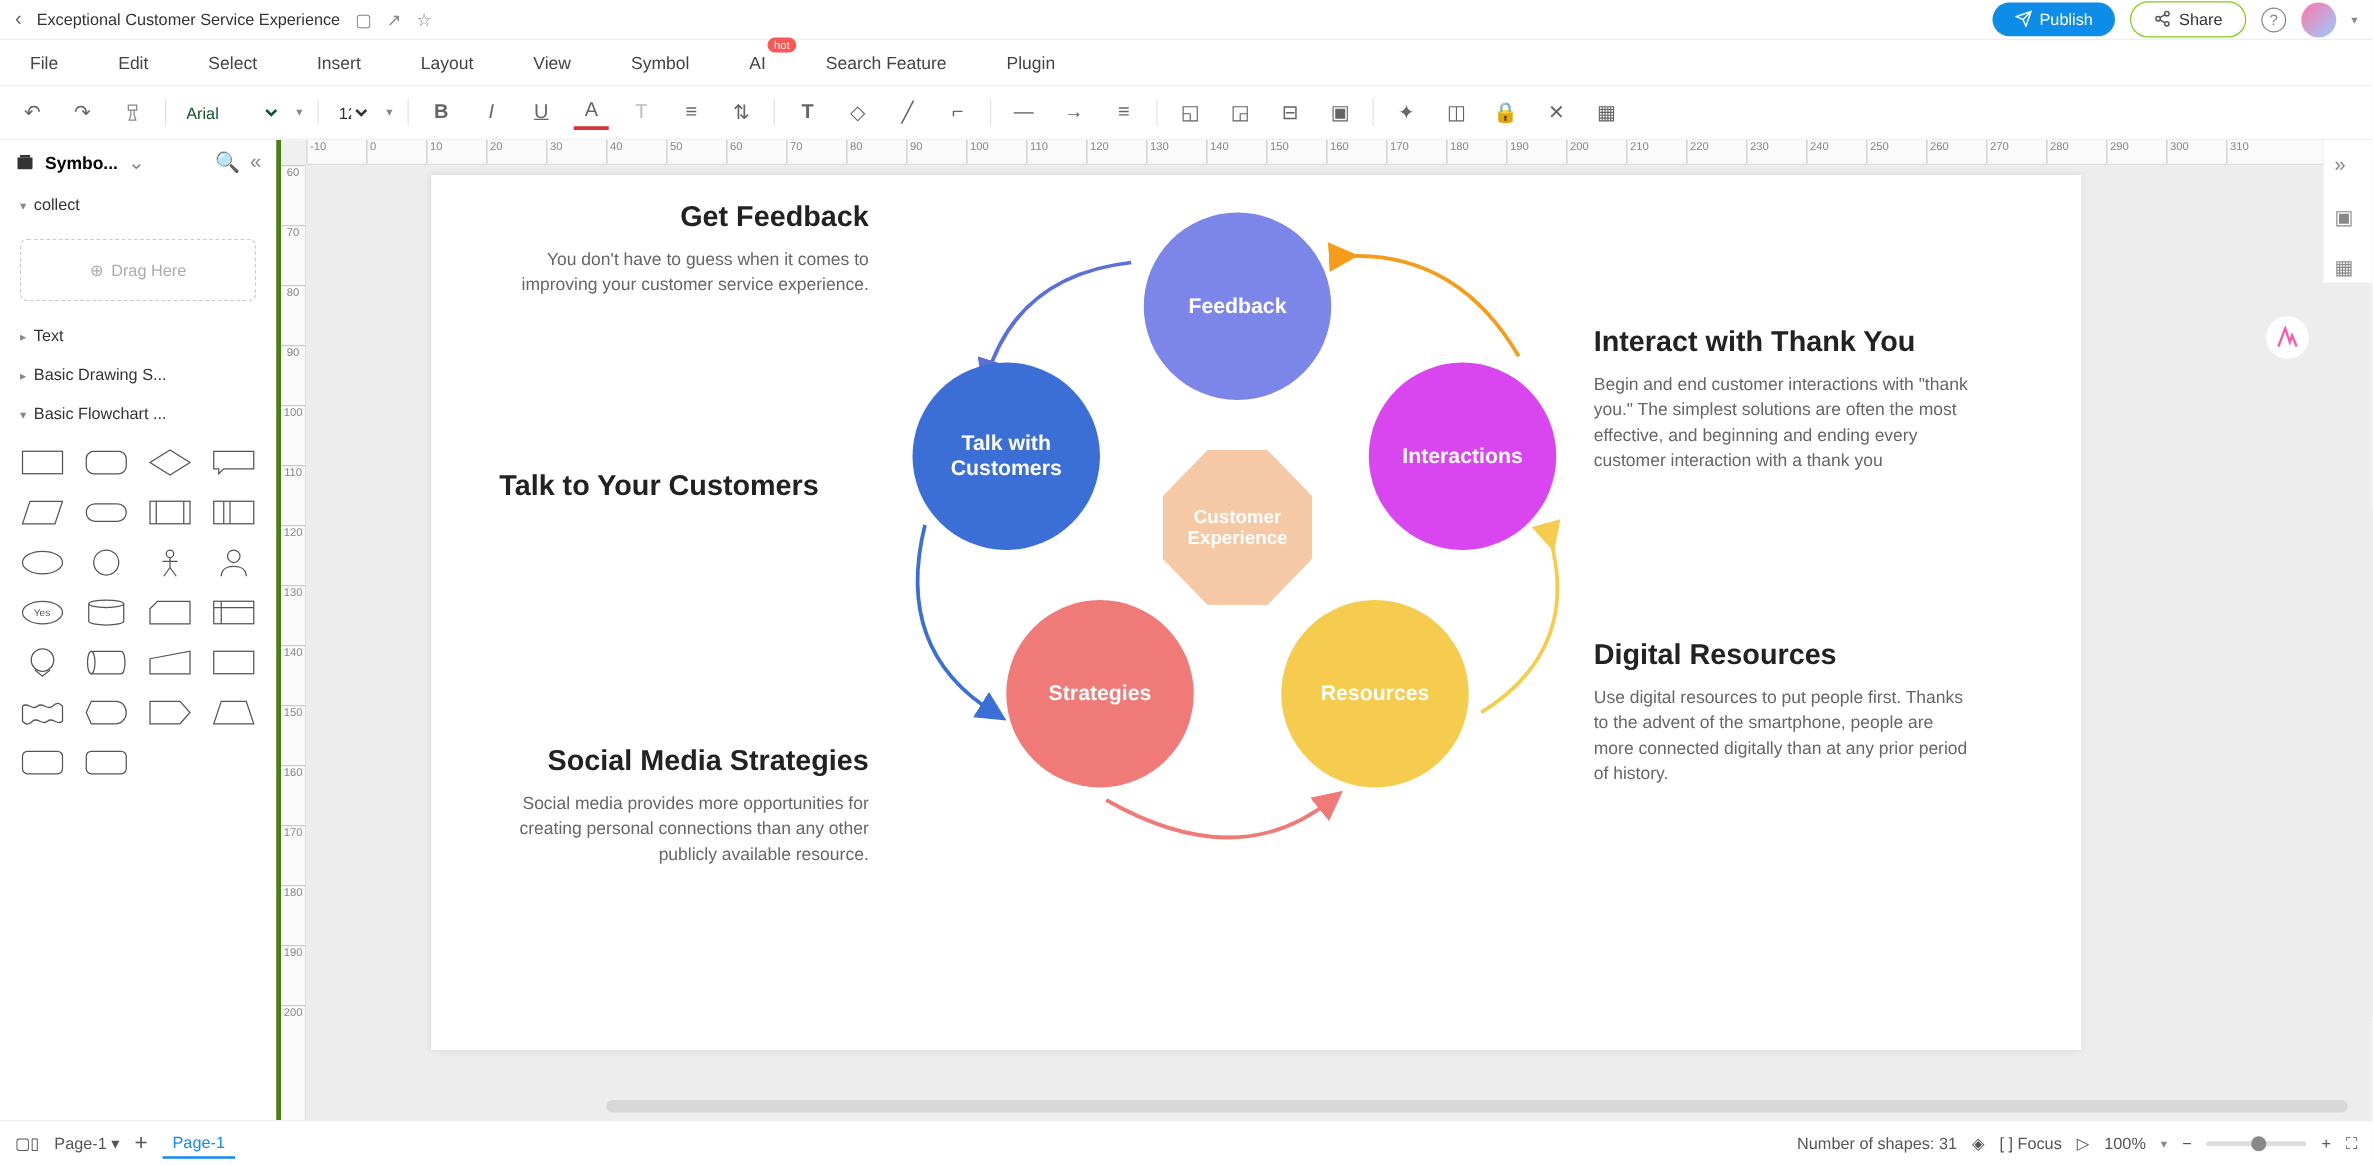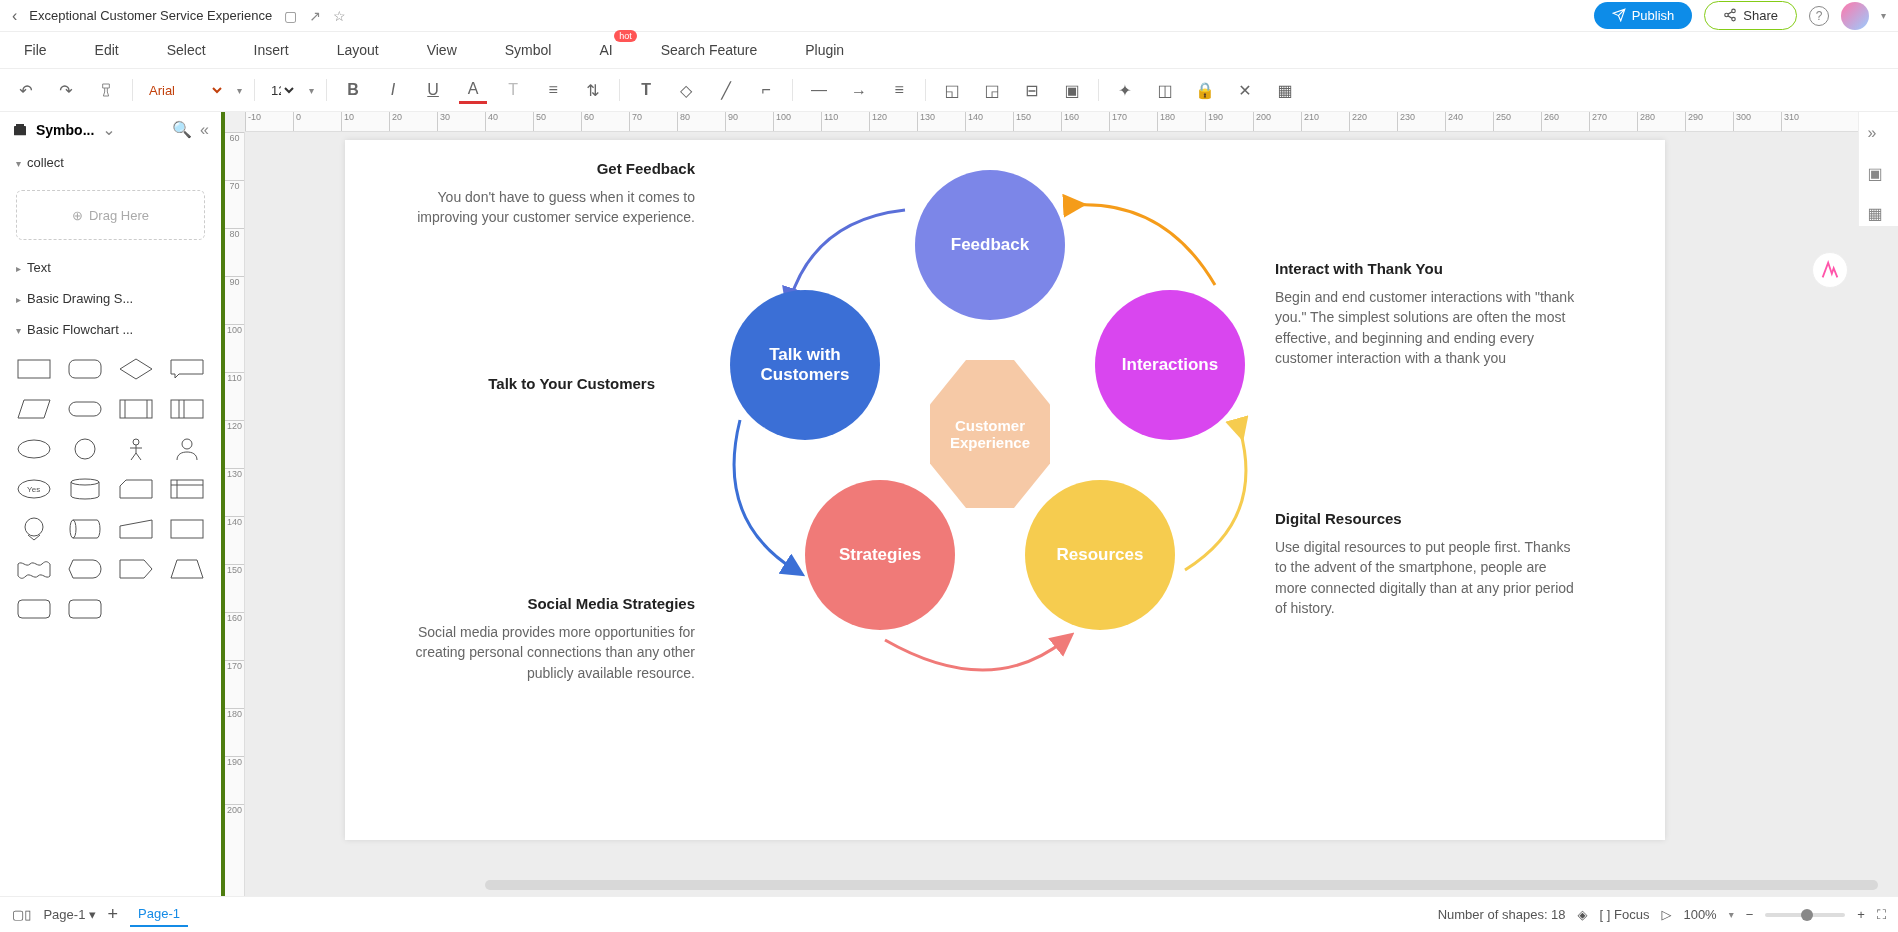--- a/index.html
+++ b/index.html
@@ -18,21 +18,21 @@
 
 
 .menubar { height: 36px; background: #fff; display: flex; align-items: center; padding: 0 24px; gap: 48px; font-size: 14px; color: #444; }
 .menubar .menu-item { cursor: pointer; position: relative; }
 .hot-tag { position: absolute; top: -12px; right: -24px; background: #f55; color: #fff; font-size: 9px; padding: 1px 5px; border-radius: 6px; }
 
 
 .toolbar { height: 44px; background: #fff; border-top: 1px solid #eee; border-bottom: 1px solid #eee; display: flex; align-items: center; padding: 0 12px; gap: 12px; }
 .tool-btn { width: 28px; height: 28px; display: flex; align-items: center; justify-content: center; color: #666; cursor: pointer; font-size: 16px; }
 .tool-sep { width: 1px; height: 22px; background: #e5e5e5; }
-.font-select { border: none; background: transparent; font-size: 13px; color: #c2410c; width: 80px; }
+.font-select { border: none; background: transparent; font-size: 13px; color: #14532d; width: 80px; }
 .size-select { border: none; background: transparent; font-size: 13px; color: #333; width: 30px; }
 
 
 .main { display: flex; height: calc(100% - 32px - 36px - 44px - 36px); }
 
 
 .sidebar { width: 225px; background: #fff; border-right: 4px solid #4d7c0f; display: flex; flex-direction: column; }
 .sb-head { display: flex; align-items: center; padding: 8px 12px; gap: 8px; }
 .sb-head .sb-title { font-weight: 600; font-size: 14px; flex: 1; }
 .sb-head svg { width: 16px; height: 16px; }
@@ -55,23 +55,23 @@
 .scroll-h { position: absolute; left: 240px; right: 20px; bottom: 6px; height: 10px; background: #d8d8d8; border-radius: 5px; }
 
 
 .diagram { position: relative; width: 100%; height: 100%; }
 .circle { position: absolute; border-radius: 50%; display: flex; align-items: center; justify-content: center; color: #fff; font-weight: 600; font-size: 17px; text-align: center; padding: 10px; }
 .c-feedback { width: 150px; height: 150px; background: #7c86e8; top: 30px; left: 570px; }
 .c-talk { width: 150px; height: 150px; background: #3b6fd6; top: 150px; left: 385px; }
 .c-interactions { width: 150px; height: 150px; background: #d946ef; top: 150px; left: 750px; }
 .c-strategies { width: 150px; height: 150px; background: #f07a78; top: 340px; left: 460px; }
 .c-resources { width: 150px; height: 150px; background: #f6cc4f; top: 340px; left: 680px; }
-.octagon { position: absolute; width: 120px; height: 148px; background: #f6c9a6; top: 220px; left: 585px; display: flex; align-items: center; justify-content: center; color: #fff; font-weight: 600; font-size: 15px; text-align: center; padding: 12px; clip-path: polygon(30% 0,70% 0,100% 30%,100% 70%,70% 100%,30% 100%,0 70%,0 30%); }
+.octagon { position: absolute; width: 120px; height: 124px; background: #f6c9a6; top: 220px; left: 585px; display: flex; align-items: center; justify-content: center; color: #fff; font-weight: 600; font-size: 15px; text-align: center; padding: 12px; clip-path: polygon(30% 0,70% 0,100% 30%,100% 70%,70% 100%,30% 100%,0 70%,0 30%); }
 .label-block { position: absolute; max-width: 300px; }
-.label-block h3 { font-size: 15px; color: #222; margin-bottom: 10px; font-weight: 700; }
+.label-block h3 { font-size: 23px; color: #222; margin-bottom: 10px; font-weight: 700; }
 .label-block p { font-size: 14px; color: #666; line-height: 1.45; }
 .lb-feedback { top: 20px; left: 60px; text-align: right; width: 290px; }
 .lb-talk { top: 235px; left: 10px; text-align: right; width: 310px; }
 .lb-social { top: 455px; left: 60px; text-align: right; width: 290px; }
 .lb-interact { top: 120px; left: 930px; width: 340px; }
 .lb-digital { top: 370px; left: 930px; width: 340px; }
 
 
 .right-rail { position: absolute; right: 0; top: 112px; width: 40px; background: #fff; border-left: 1px solid #eee; display: flex; flex-direction: column; align-items: center; gap: 18px; padding-top: 12px; }
 .right-rail .r-icon { width: 22px; height: 22px; color: #888; cursor: pointer; }
@@ -469,21 +469,21 @@
   <div class="r-icon">▣</div>
   <div class="r-icon">▦</div>
 </div>
 
 <div class="bottombar">
   <span>▢▯</span>
   <span><span>Page-1</span> ▾</span>
   <span style="font-size:18px">+</span>
   <span class="page-tab">Page-1</span>
   <div class="bb-spacer"></div>
-  <span>Number of shapes: 18</span>
+  <span>Number of shapes: 31</span>
   <span>◈</span>
   <span>[ ] <span>Focus</span></span>
   <span>▷</span>
   <span>100%</span>
   <span style="color:#888;font-size:10px">▾</span>
   <span>−</span>
   <div class="zoom-slider"></div>
   <span>+</span>
   <span>⛶</span>
 </div>

